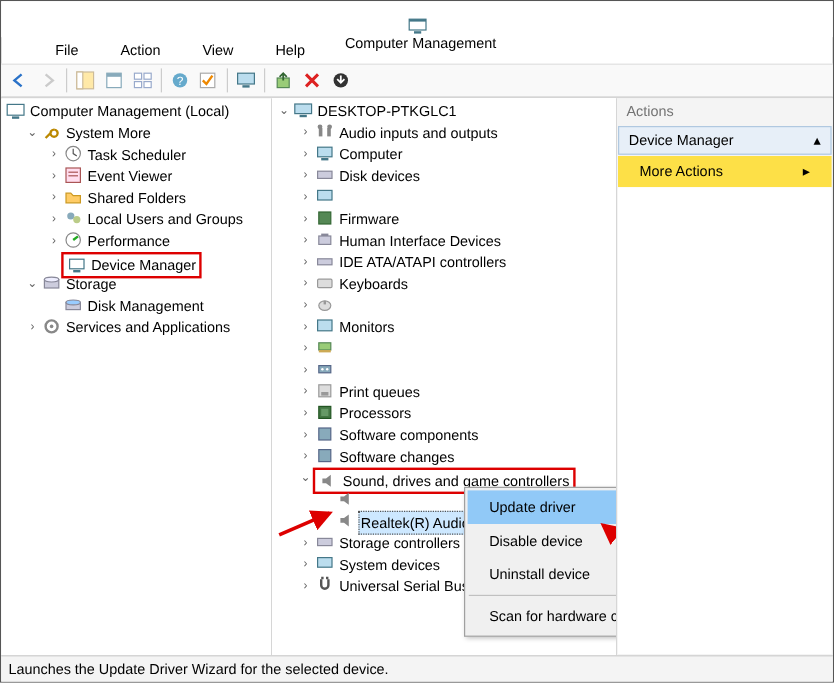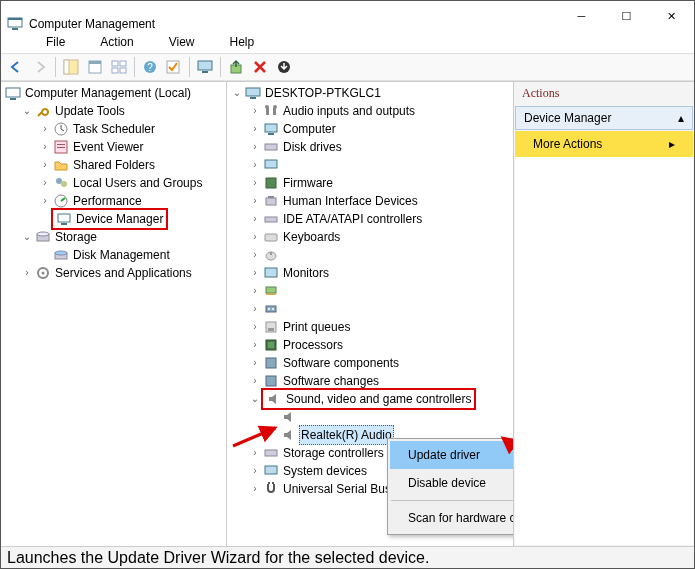--- a/index.html
+++ b/index.html
@@ -8,48 +8,48 @@
     font-family: "Segoe UI", Tahoma, sans-serif;
     font-size: 12px;
     color: #000;
     background: #fff;
     width: 695px;
     height: 569px;
     overflow: hidden;
     position: relative;
   }
   .window { border: 1px solid #555; width: 695px; height: 569px; display: flex; flex-direction: column; }
-  .titlebar { display: flex; align-items: flex-end; height: 30px; padding: 12px 0 0 6px; background: #fff; }
+  .titlebar { display: flex; align-items: center; height: 30px; padding: 12px 0 0 6px; background: #fff; flex-direction: column; }
   .titlebar .title-icon { width: 16px; height: 16px; margin-right: 6px; }
   .title-text { flex: 1; font-size: 12px; }
   .win-btns { display: flex; }
   .win-btn { width: 45px; height: 30px; display: flex; align-items: center; justify-content: center; font-family: "Segoe UI Symbol"; font-size: 11px; }
   .menubar { display: flex; gap: 19px; padding: 2px 6px; font-size: 12px; margin-left: 31px; }
   .menubar .item { padding: 2px 8px; }
   .toolbar { display: flex; align-items: center; gap: 2px; padding: 2px 4px; border-top: 1px solid #e0e0e0; border-bottom: 1px solid #e0e0e0; background: #f9f9f9; height: 28px; }
   .toolbar .tb { width: 22px; height: 22px; display: flex; align-items: center; justify-content: center; border: 1px solid transparent; }
   .toolbar .sep { width: 1px; height: 20px; background: #ccc; margin: 0 2px; }
   .client { flex: 1; display: flex; border-top: 1px solid #ccc; min-height: 0; }
   .pane { overflow: auto; background: #fff; }
   .pane-left { width: 226px; border-right: 1px solid #ccc; padding: 2px; }
   .pane-middle { flex: 1; border-right: 1px solid #ccc; position: relative; }
   .pane-right { width: 180px; background: #f4f4f4; display: flex; flex-direction: column; }
-  .pane-right .hdr { padding: 4px 8px; font-size: 12px; color: #7f1d1d; background: #f4f4f4; font-family: Liberation Serif, serif; }
+  .pane-right .hdr { padding: 4px 8px; font-size: 12px; color: #737373; background: #f4f4f4; }
   .pane-right .sect { background: #e7eff8; border: 1px solid #b0c8e0; padding: 4px 8px; display: flex; justify-content: space-between; align-items: center; margin: 1px; }
   .pane-right .action { padding: 6px 18px; display: flex; justify-content: space-between; align-items: center; background: #fde047; margin: 0 1px; }
   .tree { font-size: 12px; line-height: 18px; user-select: none; }
   .tree ul { list-style: none; margin: 0; padding-left: 18px; }
   .tree > ul { padding-left: 0; }
-  .node { display: flex; align-items: center; height: 18px; white-space: nowrap; }
+  .node { display: flex; align-items: flex-start; height: 18px; white-space: nowrap; }
   .node .tw { width: 12px; text-align: center; color: #666; font-size: 10px; }
   .node .ic { width: 16px; height: 16px; display: flex; align-items: center; justify-content: center; margin: 0 2px; }
   .node .lbl { padding: 0 2px; }
   .node.sel .lbl { background: #cde8ff; border: 1px dotted #555; padding: 0 1px; }
   .red-box { border: 2px solid #d00; padding: 0px 1px; }
-  .statusbar { height: 22px; border-top: 1px solid #ccc; padding: 2px 6px; font-size: 16px; display: flex; align-items: center; background: #f4f4f4; }
+  .statusbar { height: 22px; border-top: 1px solid #ccc; padding: 2px 6px; font-size: 12px; display: flex; align-items: center; background: #f4f4f4; }
   
   .ctx {
     position: absolute;
     background: #f0f0f0;
     border: 1px solid #a0a0a0;
     box-shadow: 2px 2px 4px rgba(0,0,0,0.25);
     font-size: 12px;
     padding: 2px;
     z-index: 100;
   }
@@ -177,21 +177,21 @@
           </div>
           <ul>
             <li>
               <div class="node">
                 <span class="tw">⌄</span>
                 <span class="ic">
                     <svg width="16" height="16">
                       <path d="M3 13 L8 8 M10 6 a3 3 0 1 0 0.1 0" fill="none" stroke="#b80" stroke-width="2"></path>
                     </svg>
                   </span>
-                <span class="lbl">Update Tools</span>
+                <span class="lbl">System More</span>
               </div>
               <ul>
                 <li>
                     <div class="node">
                       <span class="tw">›</span>
                       <span class="ic">
                         <svg width="16" height="16">
                           <circle cx="8" cy="8" r="6" fill="#fff" stroke="#888"></circle>
                           <path d="M8 4 L8 8 L11 10" stroke="#555" fill="none"></path>
                         </svg>
@@ -347,21 +347,21 @@
                 </div>
               </li>
               <li>
                 <div class="node">
                   <span class="tw">›</span>
                   <span class="ic">
                     <svg width="16" height="16">
                       <rect x="2" y="5" width="12" height="6" fill="#ccd" stroke="#889"></rect>
                     </svg>
                   </span>
-                  <span class="lbl">Disk drives</span>
+                  <span class="lbl">Disk devices</span>
                 </div>
               </li>
               <li>
                 <div class="node">
                   <span class="tw">›</span>
                   <span class="ic">
                     <svg width="16" height="16">
                       <rect x="2" y="3" width="12" height="8" fill="#bde" stroke="#478"></rect>
                     </svg>
                   </span>
@@ -505,21 +505,21 @@
               </li>
               <li>
                 <div class="node">
                   <span class="tw">⌄</span>
                   <span class="red-box" style="display:flex;align-items:center;">
                     <span class="ic">
                       <svg width="16" height="16">
                         <path d="M3 6 L6 6 L10 3 L10 13 L6 10 L3 10 Z" fill="#888"></path>
                       </svg>
                     </span>
-                    <span class="lbl">Sound, video and game controllers</span>
+                    <span class="lbl">Sound, drives and game controllers</span>
                   </span>
                 </div>
                 <ul>
                   <li>
                     <div class="node">
                       <span class="tw"></span>
                       <span class="ic">
                         <svg width="16" height="16">
                           <path d="M3 6 L6 6 L10 3 L10 13 L6 10 L3 10 Z" fill="#888"></path>
                         </svg>
@@ -579,23 +579,24 @@
 
       <svg class="arrow" style="left:4px; top:342px;" width="50" height="26">
         <defs>
             <marker id="ah1" markerWidth="6" markerHeight="6" refX="5" refY="3" orient="auto">
               <path d="M0 0 L6 3 L0 6 Z" fill="#d00"></path>
             </marker>
           </defs>
         <path d="M2 22 L44 4" stroke="#d00" stroke-width="3" marker-end="url(#ah1)"></path>
       </svg>
 
-      <div class="ctx" style="left:160px; top:356px;">
+      <div class="ctx" style="left:160px; top:324px;">
         <div class="mi hi">Update driver</div>
         <div class="mi">Disable device</div>
+        <div class="mi">Uninstall device</div>
         <div class="msep"></div>
         <div class="mi">Scan for hardware changes</div>
 
       </div>
 
       <svg class="arrow" style="left:270px; top:350px;" width="60" height="50">
         <defs>
             <marker id="ah2" markerWidth="6" markerHeight="6" refX="5" refY="3" orient="auto">
               <path d="M0 0 L6 3 L0 6 Z" fill="#d00"></path>
             </marker>

